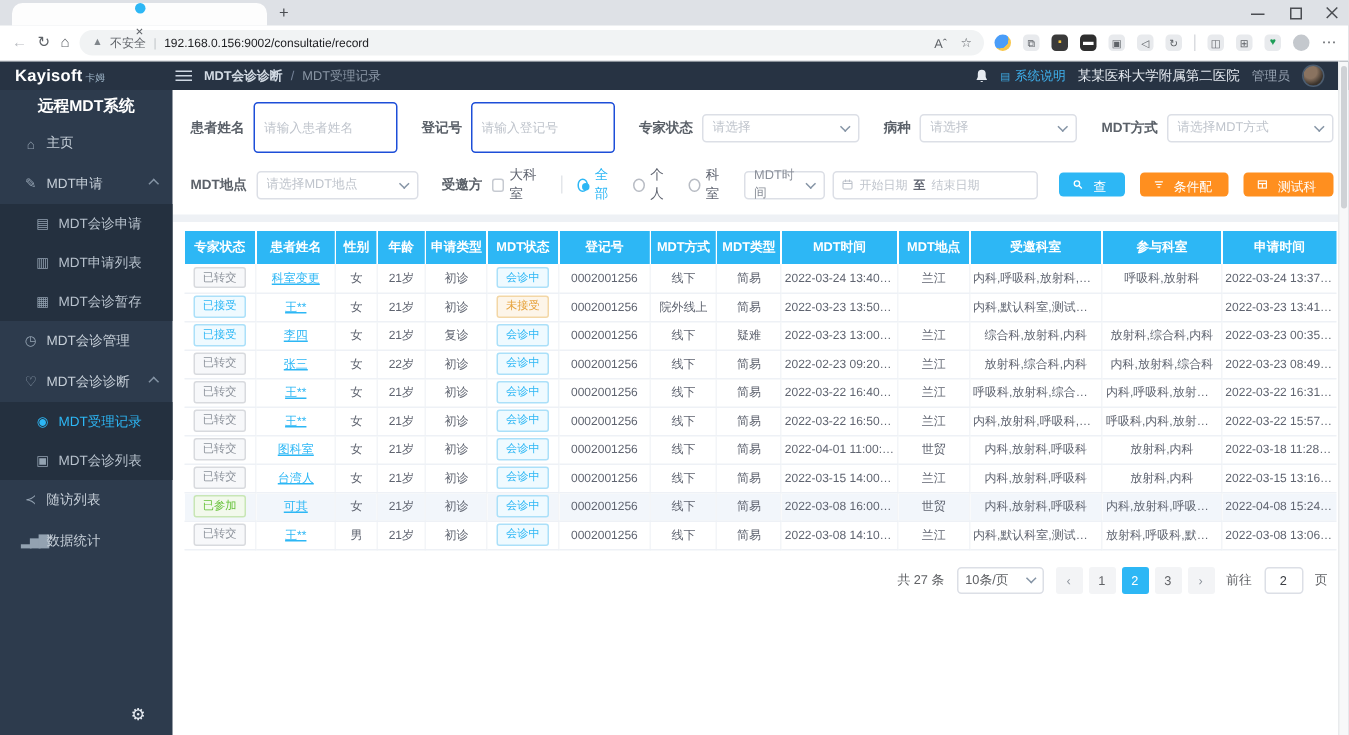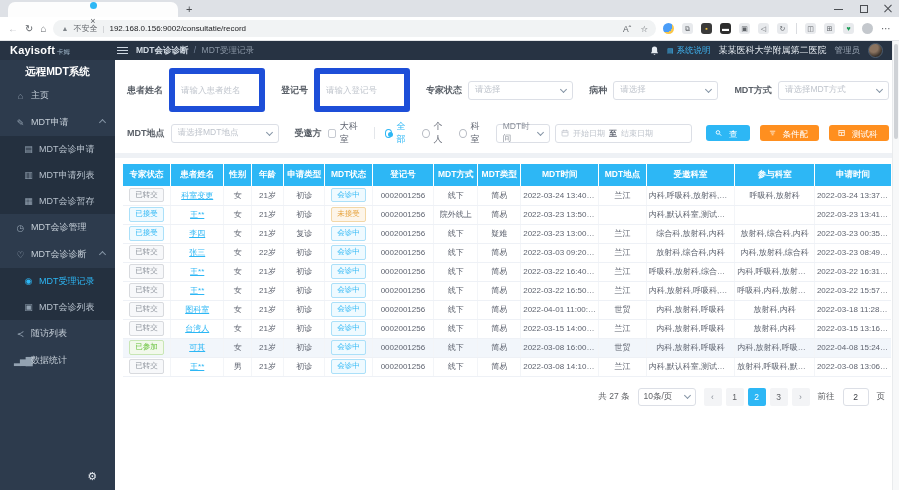--- a/index.html
+++ b/index.html
@@ -79,21 +79,21 @@
   .gear { position:absolute; bottom:7px; right:18px; color:#e8edf3; font-size:11px; }
 
   .main { flex:1; background:#fff; overflow:hidden; }
 
   
   .filter-card { padding:8px 10px 7px 12px; }
   .f-row { display:flex; align-items:center; margin-bottom:8px; }
   .f-row:last-child { margin-bottom:0; }
   .f-label { font-weight:bold; color:#5a6068; margin:0 6px 0 0; white-space:nowrap; }
   .f-gap { width:16px; flex:none; }
-  input.f-input { height:19px; border:6px solid #1d4ed8; border-radius:3px; padding:16px 6px; font-size:8.5px;
+  input.f-input { height:19px; border:1px solid #1d4ed8; border-radius:3px; padding:16px 6px; font-size:8.5px;
                   color:#606266; outline:none; font-family:Liberation Serif, serif; }
   input.f-input::placeholder { color:#bfc4cc; }
   .f-select { height:19px; border:1px solid #dcdfe6; border-radius:3px; padding:0 6px; display:flex;
               align-items:center; background:#fff; }
   .f-select .ph { color:#bfc4cc; font-size:8.5px; white-space:nowrap; overflow:hidden; }
   .f-select .val { color:#8a8f99; font-size:8.5px; }
   .f-select .chev { transform:rotate(45deg); margin-left:auto; margin-bottom:2px; }
   .checkbox { width:9px; height:9px; border:1px solid #c6cad1; border-radius:2px; background:#fff; display:inline-block; margin-right:4px; }
   .chk-label { color:#5f6470; }
   .vdiv { width:1px; height:12px; background:#e3e6ea; margin:0 10px; }
@@ -460,21 +460,21 @@
               <tr>
                 <td><span class="tag default">已转交</span></td>
                 <td><a class="name-link">张三</a></td>
                 <td>女</td>
                 <td>22岁</td>
                 <td>初诊</td>
                 <td><span class="tag info">会诊中</span></td>
                 <td>0002001256</td>
                 <td>线下</td>
                 <td>简易</td>
-                <td>2022-03-03 09:20:00</td>
+                <td>2022-02-23 09:20:00</td>
                 <td>兰江</td>
                 <td>放射科,综合科,内科</td>
                 <td>内科,放射科,综合科</td>
                 <td>2022-03-23 08:49:53</td>
               </tr>
               <tr>
                 <td><span class="tag default">已转交</span></td>
                 <td><a class="name-link">王**</a></td>
                 <td>女</td>
                 <td>21岁</td>

